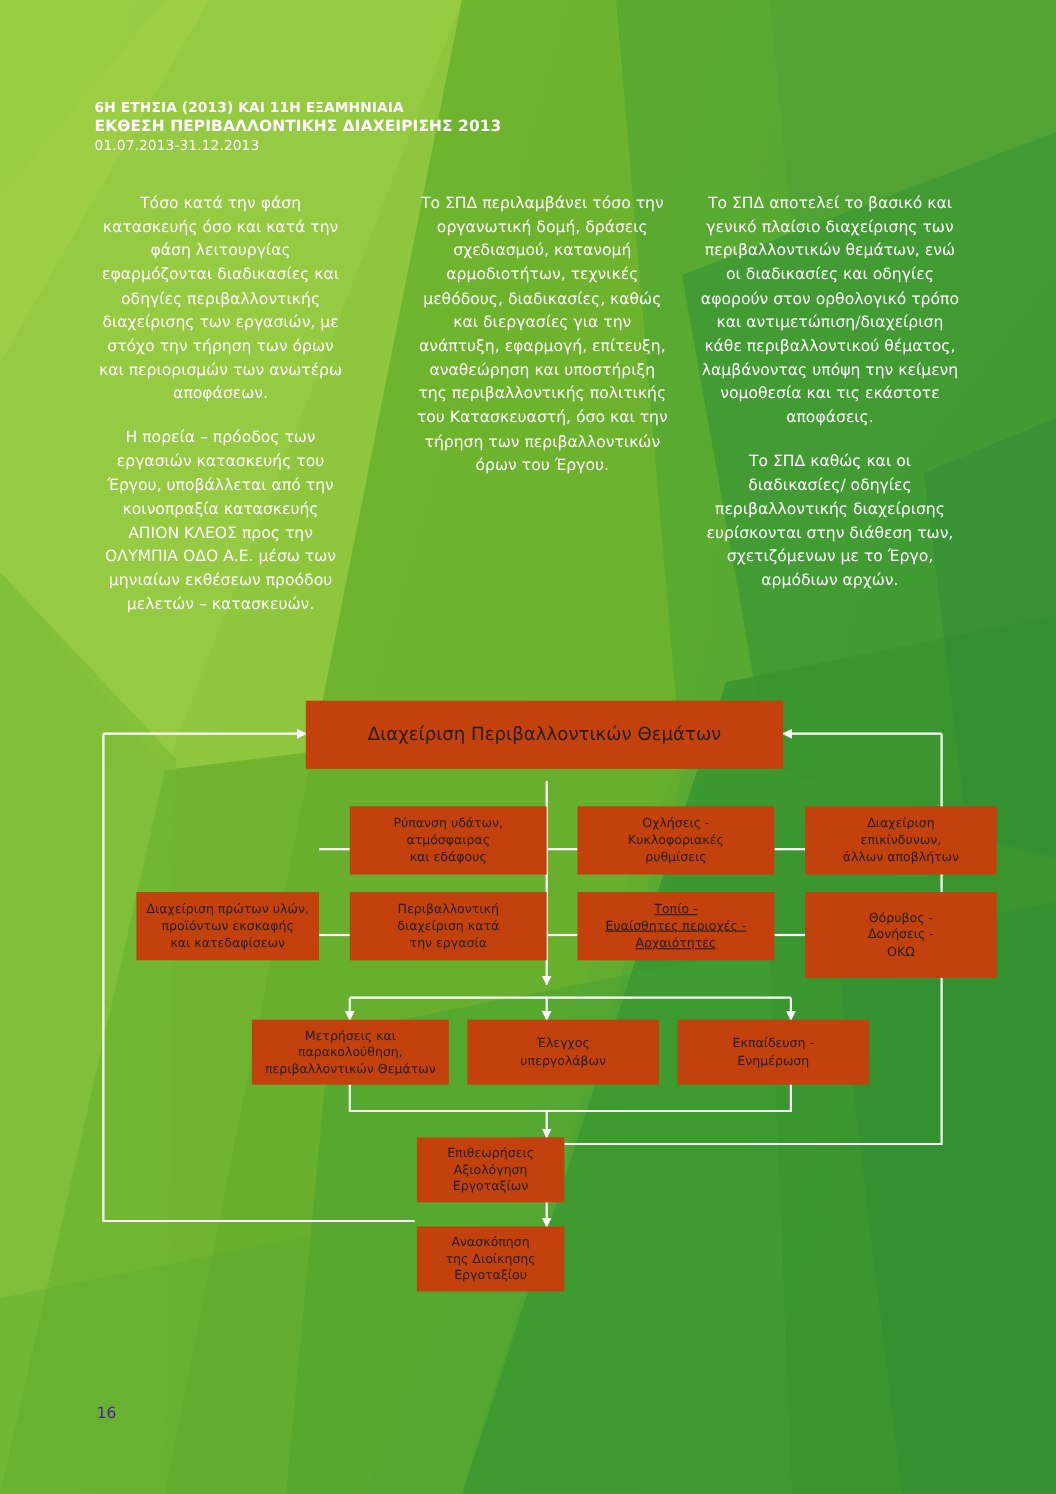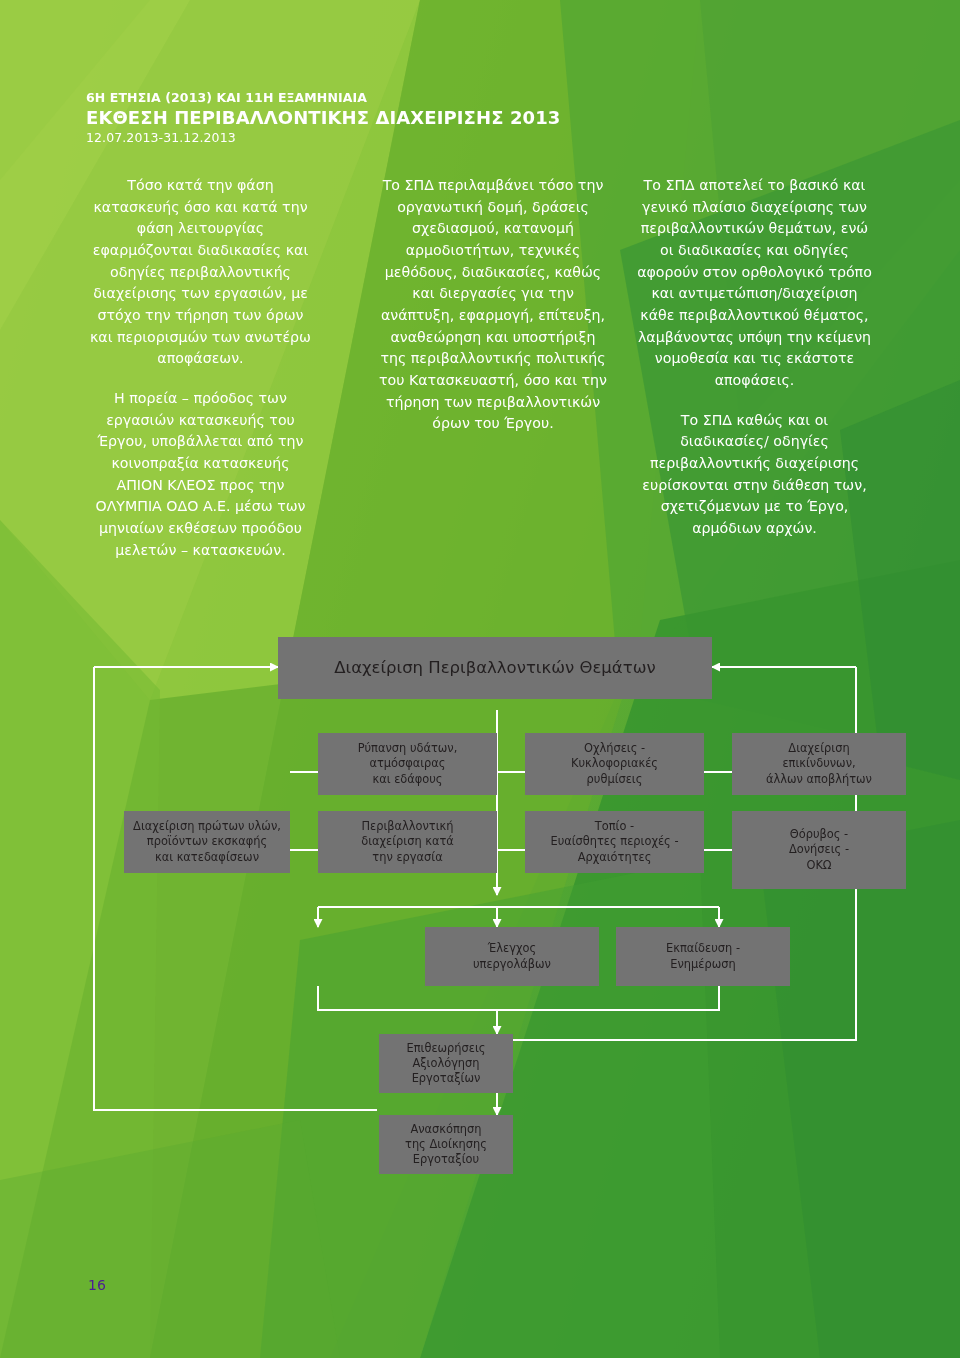--- a/index.html
+++ b/index.html
@@ -7,33 +7,33 @@
     width:960px;height:1358px;position:relative;overflow:hidden;
     font-family:"DejaVu Sans","Liberation Sans",sans-serif;
     background:#57a832;
   }
   
   #bg{position:absolute;inset:0;z-index:0;}
   
   .header{position:absolute;left:86px;top:90px;z-index:5;color:#ffffff;
     line-height:1.30;letter-spacing:.1px;}
   .header .l1{font-size:12.5px;font-weight:bold;}
-  .header .l2{font-size:18px;font-weight:bold;}
+  .header .l2{font-size:14px;font-weight:bold;}
   .header .l3{font-size:12.5px;font-weight:normal;}
   
   .cols{position:absolute;top:175px;left:0;width:960px;z-index:5;}
   .col{position:absolute;top:0;color:#ffffff;font-size:14.2px;line-height:1.525;}
   .col p{margin:0 0 18px 0;text-align:center;}
   .col p:last-child{margin-bottom:0;}
   #col1{left:88px;width:225px;}
   #col2{left:377px;width:232px;}
   #col3{left:637px;width:235px;}
   
   #diagram{position:absolute;left:0;top:612px;width:960px;height:600px;z-index:6;}
-  .node{position:absolute;background:#737373;border:0;display:flex;
+  .node{position:absolute;background:#c2410c;border:0;display:flex;
     align-items:center;justify-content:center;text-align:center;
     color:#231f20;font-size:11.4px;line-height:1.33;box-sizing:border-box;
     padding:4px 6px;}
   .node.title{font-size:16.5px;color:#231f20;}
   
   .pageno{position:absolute;left:88px;top:1277px;z-index:6;color:#4c1d95;
     font-size:14px;}
 </style>
 </head>
 <body>
@@ -60,21 +60,21 @@
   <polygon points="150,700 640,640 420,1358 0,1358" fill="#65ae2d" opacity=".75"></polygon>
   <polygon points="0,520 160,690 150,1358 0,1358" fill="#74ba33" opacity=".55"></polygon>
   <polygon points="300,940 700,860 720,1358 260,1358" fill="#43a033" opacity=".45"></polygon>
   <polygon points="0,1180 300,1120 340,1358 0,1358" fill="#5aa830" opacity=".35"></polygon>
   <polygon points="760,860 960,820 960,1358 820,1358" fill="#2e8b33" opacity=".45"></polygon>
 </svg>
 
 <div class="header">
   <div class="l1">6H ΕΤΗΣΙΑ (2013) ΚΑΙ 11Η ΕΞΑΜΗΝΙΑΙΑ</div>
   <div class="l2">ΕΚΘΕΣΗ ΠΕΡΙΒΑΛΛΟΝΤΙΚΗΣ ΔΙΑΧΕΙΡΙΣΗΣ 2013</div>
-  <div class="l3">12.07.2013-31.12.2013</div>
+  <div class="l3">01.07.2013-31.12.2013</div>
 </div>
 
 <div class="cols">
   <div class="col" id="col1">
     <p>Τόσο κατά την φάση κατασκευής όσο και κατά την φάση λειτουργίας εφαρμόζονται διαδικασίες και οδηγίες περιβαλλοντικής διαχείρισης των εργασιών, με στόχο την τήρηση των όρων και περιορισμών των ανωτέρω αποφάσεων.</p>
     <p>Η πορεία – πρόοδος των εργασιών κατασκευής του Έργου, υποβάλλεται από την κοινοπραξία κατασκευής ΑΠΙΟΝ ΚΛΕΟΣ προς την ΟΛΥΜΠΙΑ ΟΔΟ Α.Ε. μέσω των μηνιαίων εκθέσεων προόδου μελετών – κατασκευών.</p>
   </div>
   <div class="col" id="col2">
     <p>Το ΣΠΔ περιλαμβάνει τόσο την οργανωτική δομή, δράσεις σχεδιασμού, κατανομή αρμοδιοτήτων, τεχνικές μεθόδους, διαδικασίες, καθώς και διεργασίες για την ανάπτυξη, εφαρμογή, επίτευξη, αναθεώρηση και υποστήριξη της περιβαλλοντικής πολιτικής του Κατασκευαστή, όσο και την τήρηση των περιβαλλοντικών όρων του Έργου.</p>
   </div>
@@ -131,23 +131,24 @@
   </svg>
 
   <div class="node title" style="left:278px;top:25px;width:434px;height:62px;">Διαχείριση Περιβαλλοντικών Θεμάτων</div>
 
   <div class="node" style="left:318px;top:121px;width:179px;height:62px;">Ρύπανση υδάτων,<br>ατμόσφαιρας<br>και εδάφους</div>
   <div class="node" style="left:525px;top:121px;width:179px;height:62px;">Οχλήσεις -<br>Κυκλοφοριακές<br>ρυθμίσεις</div>
   <div class="node" style="left:732px;top:121px;width:174px;height:62px;">Διαχείριση<br>επικίνδυνων,<br>άλλων αποβλήτων</div>
 
   <div class="node" style="left:124px;top:199px;width:166px;height:62px;">Διαχείριση πρώτων υλών,<br>προϊόντων εκσκαφής<br>και κατεδαφίσεων</div>
   <div class="node" style="left:318px;top:199px;width:179px;height:62px;">Περιβαλλοντική<br>διαχείριση κατά<br>την εργασία</div>
-  <div class="node" style="left:525px;top:199px;width:179px;height:62px;">Τοπίο -<br>Ευαίσθητες περιοχές -<br>Αρχαιότητες</div>
+  <div class="node" style="left:525px;top:199px;width:179px;height:62px;text-decoration:underline;">Τοπίο -<br>Ευαίσθητες περιοχές -<br>Αρχαιότητες</div>
   <div class="node" style="left:732px;top:199px;width:174px;height:78px;text-align:center;">Θόρυβος -<br>Δονήσεις -<br>ΟΚΩ</div>
 
+  <div class="node" style="left:229px;top:315px;width:179px;height:59px;">Μετρήσεις και<br>παρακολούθηση,<br>περιβαλλοντικών Θεμάτων</div>
   <div class="node" style="left:425px;top:315px;width:174px;height:59px;">Έλεγχος<br>υπεργολάβων</div>
   <div class="node" style="left:616px;top:315px;width:174px;height:59px;">Εκπαίδευση -<br>Ενημέρωση</div>
 
   <div class="node" style="left:379px;top:422px;width:134px;height:59px;">Επιθεωρήσεις<br>Αξιολόγηση<br>Εργοταξίων</div>
 
   <div class="node" style="left:379px;top:503px;width:134px;height:59px;">Ανασκόπηση<br>της Διοίκησης<br>Εργοταξίου</div>
 </div>
 
 <div class="pageno">16</div>
 

